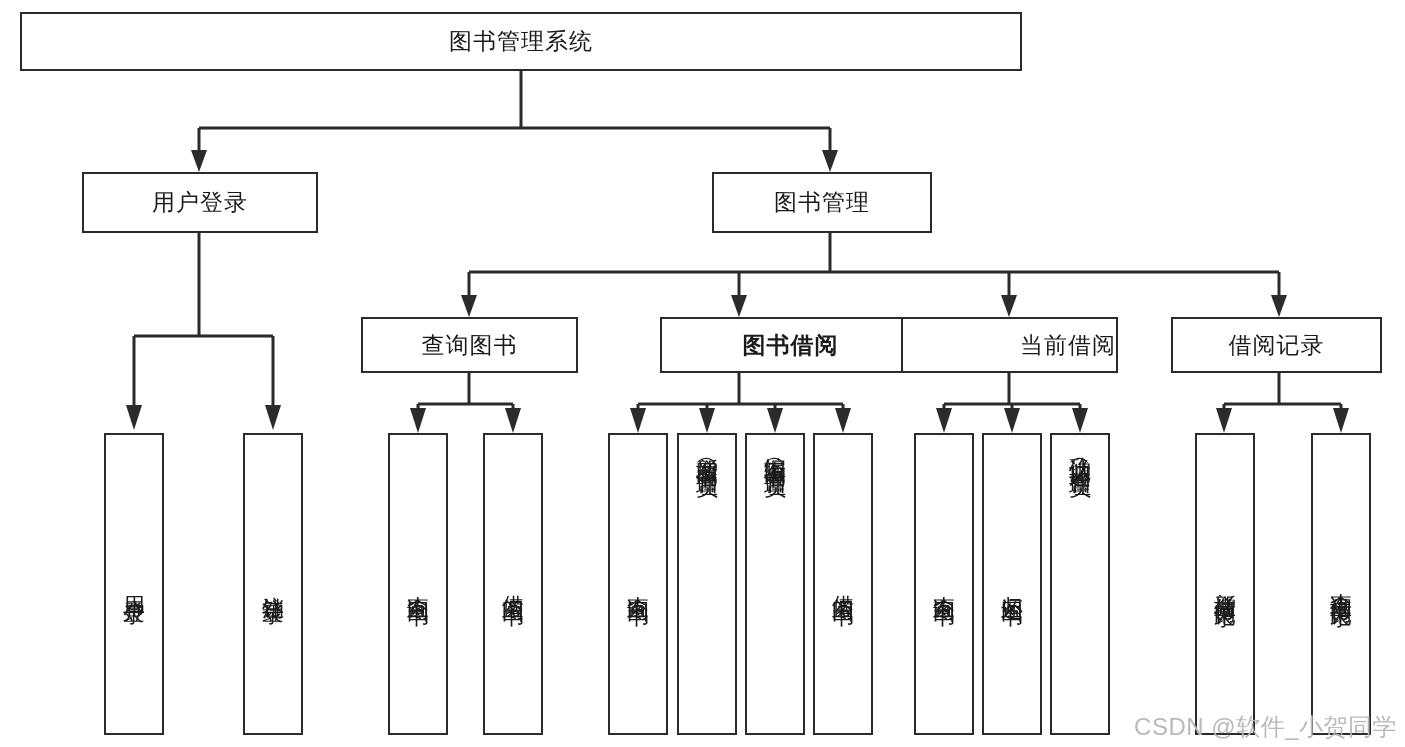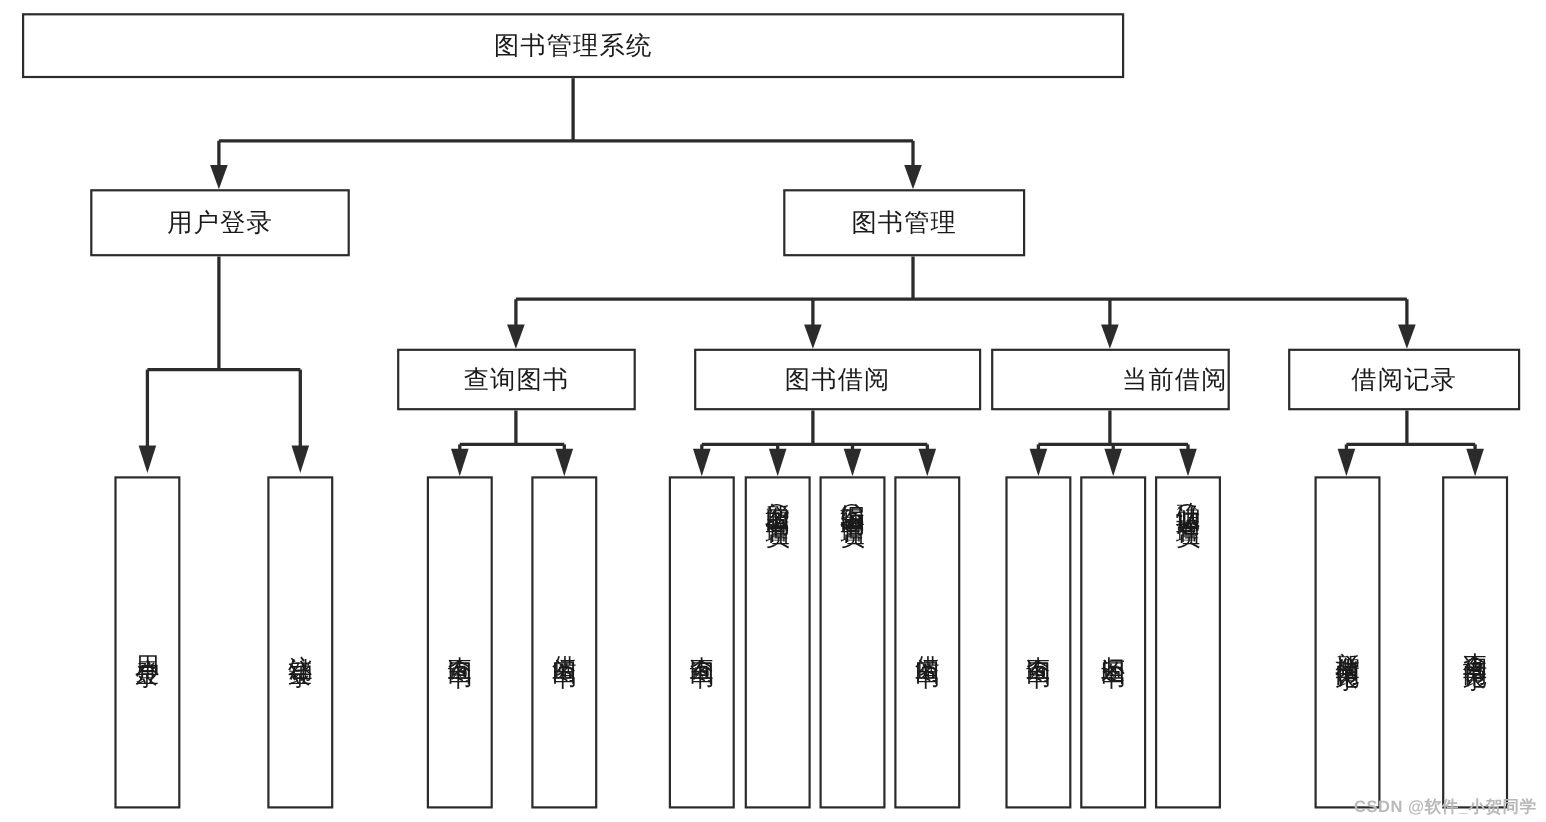--- a/index.html
+++ b/index.html
@@ -51,26 +51,25 @@
   }
   .vtext {
     writing-mode: vertical-rl;
     text-orientation: upright;
     display: block;
   }
   .watermark {
     position: absolute;
     right: 8px;
     bottom: 4px;
-    font-size: 15px;
+    font-size: 24px;
     color: #b9b9b9;
     font-family: "Liberation Sans", "DejaVu Sans", sans-serif;
     white-space: nowrap;
     letter-spacing: 0.5px;
-    font-weight: bold;
   }
   svg line, svg path, svg polygon {
     shape-rendering: geometricPrecision;
   }
 </style>
 </head>
 <body>
 
 <svg id="diagram" viewBox="0 0 1405 747" width="1405" height="747" xmlns="http://www.w3.org/2000/svg">
   <defs>
@@ -160,21 +159,21 @@
 <div class="node-box horiz" style="left:82px; top:172px; width:236px; height:61px;">
   <span>用户登录</span>
 </div>
 <div class="node-box horiz" style="left:712px; top:172px; width:220px; height:61px;">
   <span>图书管理</span>
 </div>
 
 <div class="node-box horiz" style="left:361px; top:317px; width:217px; height:56px;">
   <span>查询图书</span>
 </div>
-<div class="node-box horiz" style="left:631px; top:317px; width:261px; height:56px;">
+<div class="node-box horiz" style="left:660px; top:317px; width:261px; height:56px;font-weight:bold;">
   <span>图书借阅</span>
 </div>
 <div class="node-box horiz" style="left:901px; top:317px; width:217px; height:56px;justify-content:flex-end;">
   <span>当前借阅</span>
 </div>
 <div class="node-box horiz" style="left:1171px; top:317px; width:211px; height:56px;">
   <span>借阅记录</span>
 </div>
 
 <div class="node-box vert" style="left:104px; top:433px; width:60px; height:302px;">

